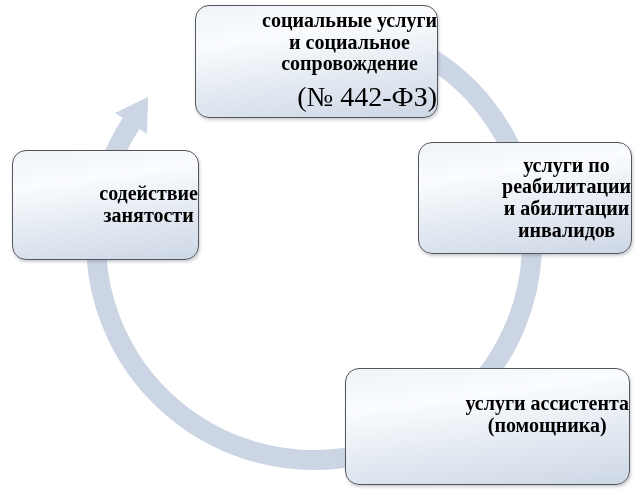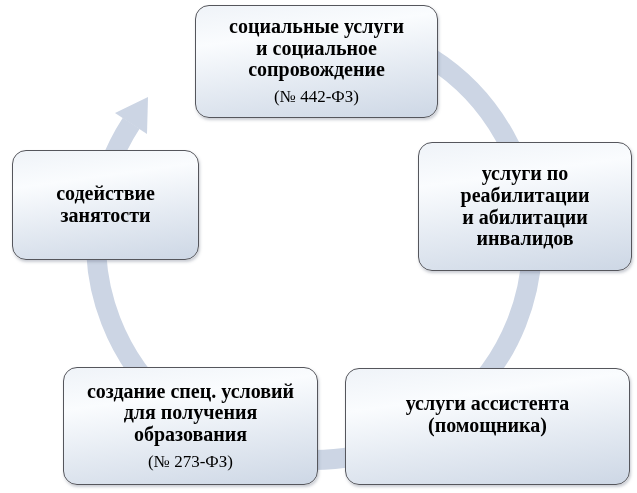--- a/index.html
+++ b/index.html
@@ -18,41 +18,41 @@
   }
   .node {
     position: absolute;
     box-sizing: border-box;
     border: 1.5px solid #55565c;
     border-radius: 14px;
     background: linear-gradient(172deg, #eff3f8 0%, #fafcfe 28%, #e4eaf2 62%, #cdd7e5 100%);
     box-shadow: 1px 2px 3px rgba(100,110,130,0.35);
     display: flex;
     flex-direction: column;
-    align-items: center;
+    align-items: flex-end;
     justify-content: center;
     text-align: center;
     color: #000000;
   }
   .node-title {
     font-weight: bold;
     font-size: 20px;
     line-height: 1.08;
     white-space: pre-line;
   }
   .node-law {
-    font-size: 17px;
+    font-size: 28px;
     line-height: 1.1;
     margin-top: 7px;
     white-space: pre-line;
   }
   .node-law:empty { display: none; }
 
   #node-top          { left: 195px; top: 5px;   width: 243px; height: 113px; }
-  #node-right        { left: 418px; top: 142px; width: 214px; height: 129px; }
+  #node-right        { left: 418px; top: 142px; width: 214px; height: 112px; }
   #node-bottom-right { left: 345px; top: 368px; width: 285px; height: 117px; padding-bottom: 24px; }
   #node-bottom-left  { left: 63px;  top: 367px; width: 255px; height: 118px; }
   #node-left         { left: 12px;  top: 150px; width: 187px; height: 110px; }
 </style>
 </head>
 <body>
 
 <div class="canvas">
 
   <svg class="ring-svg" viewBox="0 0 637 493" xmlns="http://www.w3.org/2000/svg">
@@ -73,25 +73,19 @@
 и абилитации
 инвалидов</div>
   </div>
 
   <div class="node" id="node-bottom-right">
     <div class="node-title">услуги ассистента
 (помощника)</div>
 
   </div>
 
-  <div class="node" id="node-bottom-left">
-    <div class="node-title">создание спец. условий
-для получения
-образования</div>
-    <div class="node-law">(№ 273-ФЗ)</div>
-  </div>
 
   <div class="node" id="node-left">
     <div class="node-title">содействие
 занятости</div>
   </div>
 
 </div>
 
 </body></html>

